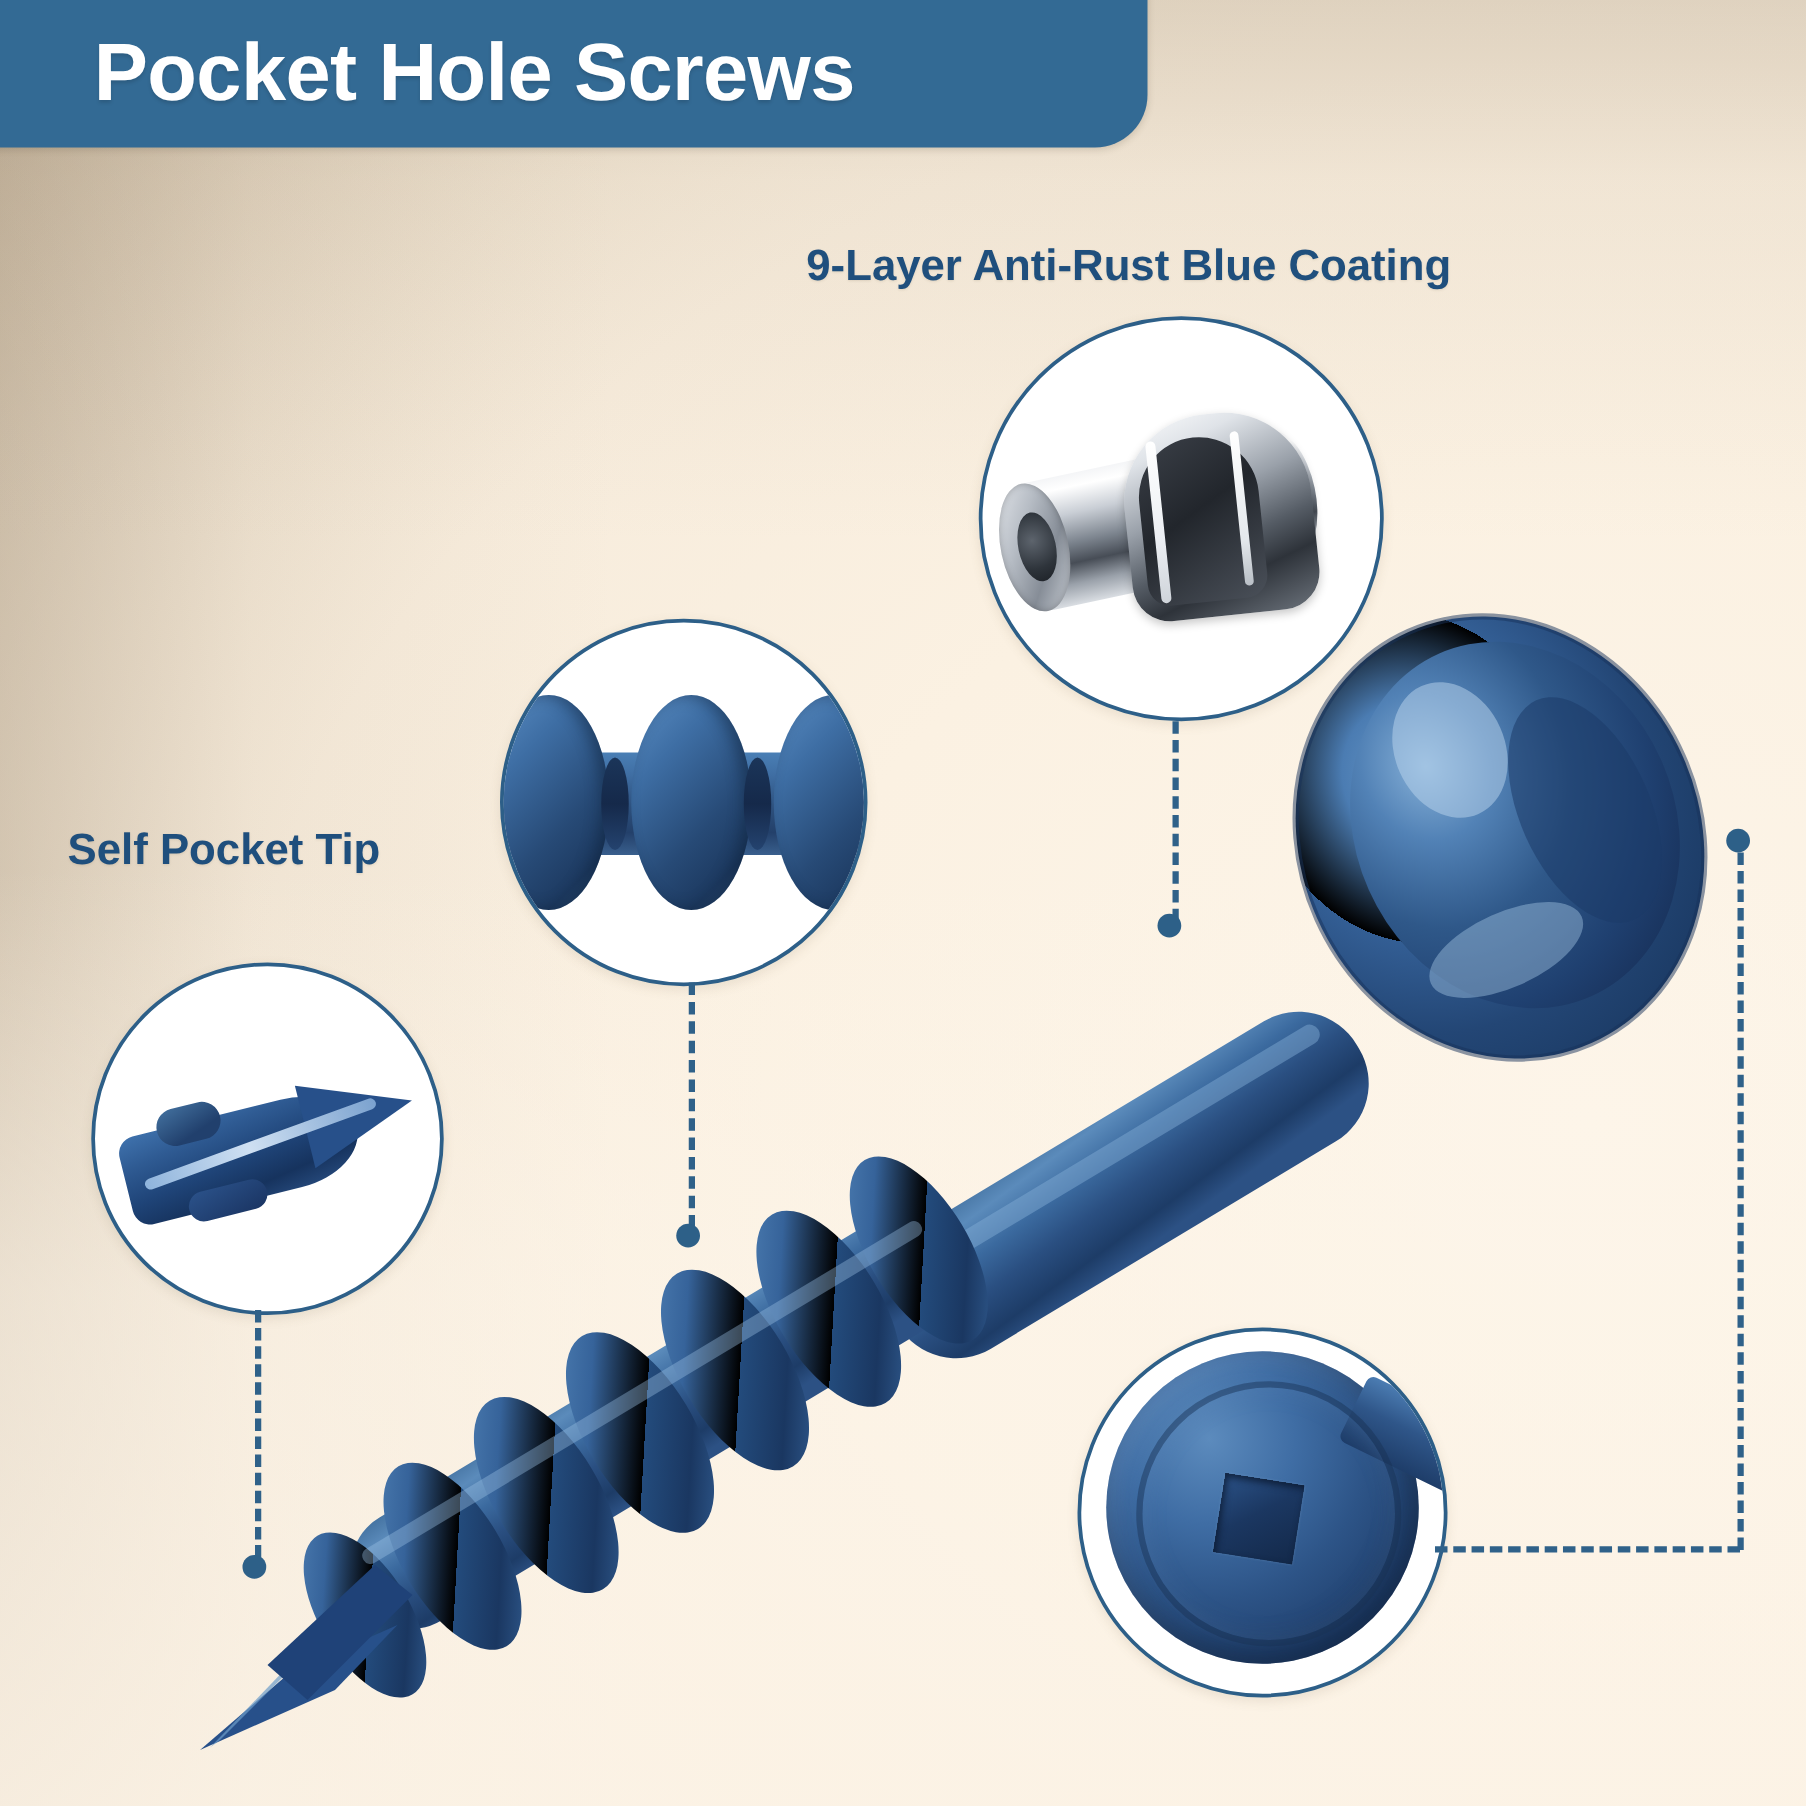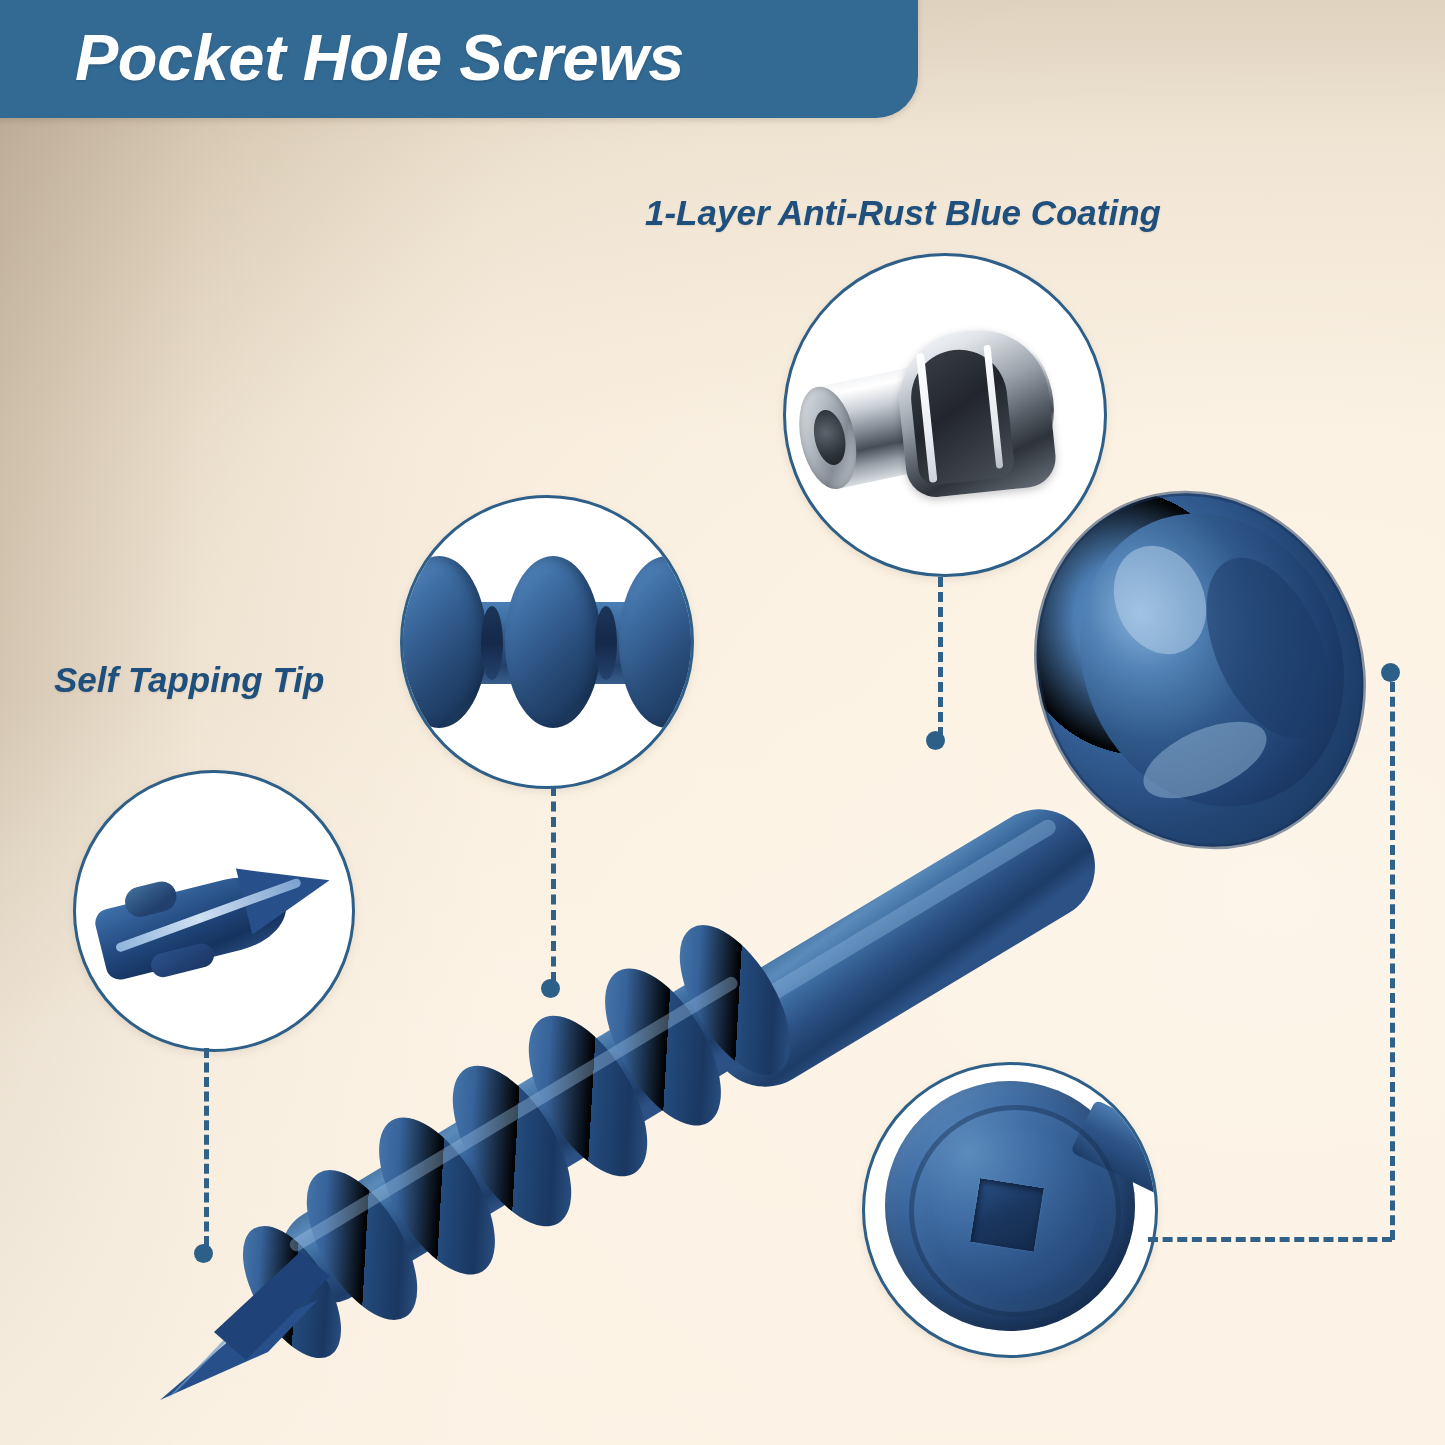--- a/index.html
+++ b/index.html
@@ -7,21 +7,20 @@
     padding: 0;
     background: #ffffff;
   }
   #stage {
     position: relative;
     width: 1445px;
     height: 1445px;
     overflow: hidden;
     font-family: "Liberation Sans", sans-serif;
     background: #faf0e0;
-    font-style: italic;
   }
   
   .bg-base {
     position: absolute;
     inset: 0;
     background:
       radial-gradient(120% 95% at 88% 62%, #fdf5e9 0%, #fbf1e2 38%, #f7ecdc 62%, rgba(247,236,220,0) 100%),
       linear-gradient(112deg, #bfae97 0%, #cdbda6 12%, #ddcfb8 24%, #ece0cb 38%, #f6ecd9 52%, #fbf3e4 68%, #fdf6ea 84%, #fdf7ec 100%);
   }
   .bg-vignette {
@@ -399,21 +398,21 @@
       <g transform="rotate(-24 1205 760)" opacity="0.42">
         <ellipse cx="1205" cy="760" rx="66" ry="30" fill="#a9cae8"></ellipse>
       </g>
 
       <g transform="rotate(-24 1200 670)" opacity="0.5">
         <ellipse cx="1200" cy="670" rx="160" ry="180" fill="none" stroke="#17325a" stroke-width="5"></ellipse>
       </g>
     </g>
   </svg>
 
-  <div class="label label-coating">1-Layer Anti-Rust Blue Coating</div>
+  <div class="label label-coating">9-Layer Anti-Rust Blue Coating</div>
   <div class="callout" id="callout-coating">
     <div class="callout-inner">
       <div class="tube">
         <div class="tube-body"></div>
         <div class="tube-peel"></div>
         <div class="tube-peel-dark"></div>
         <div class="tube-peel-hl"></div>
         <div class="tube-peel-hl2"></div>
         <div class="tube-cap"></div>
         <div class="tube-bore"></div>
@@ -431,21 +430,21 @@
         <div class="tc-groove tc-g1"></div>
         <div class="tc-flight tc-f2"></div>
         <div class="tc-groove tc-g2"></div>
         <div class="tc-flight tc-f3"></div>
       </div>
     </div>
   </div>
   <div class="dash-v" style="left:551px; top:786px; height:196px;"></div>
   <div class="dot" style="left:541px; top:979px;"></div>
 
-  <div class="label label-tip">Self Tapping Tip</div>
+  <div class="label label-tip">Self Pocket Tip</div>
   <div class="callout" id="callout-tip">
     <div class="callout-inner">
       <div class="tip-close">
         <div class="tipc-body"></div>
         <div class="tipc-point"></div>
         <div class="tipc-notch"></div>
         <div class="tipc-flute"></div>
         <div class="tipc-edge"></div>
       </div>
     </div>

